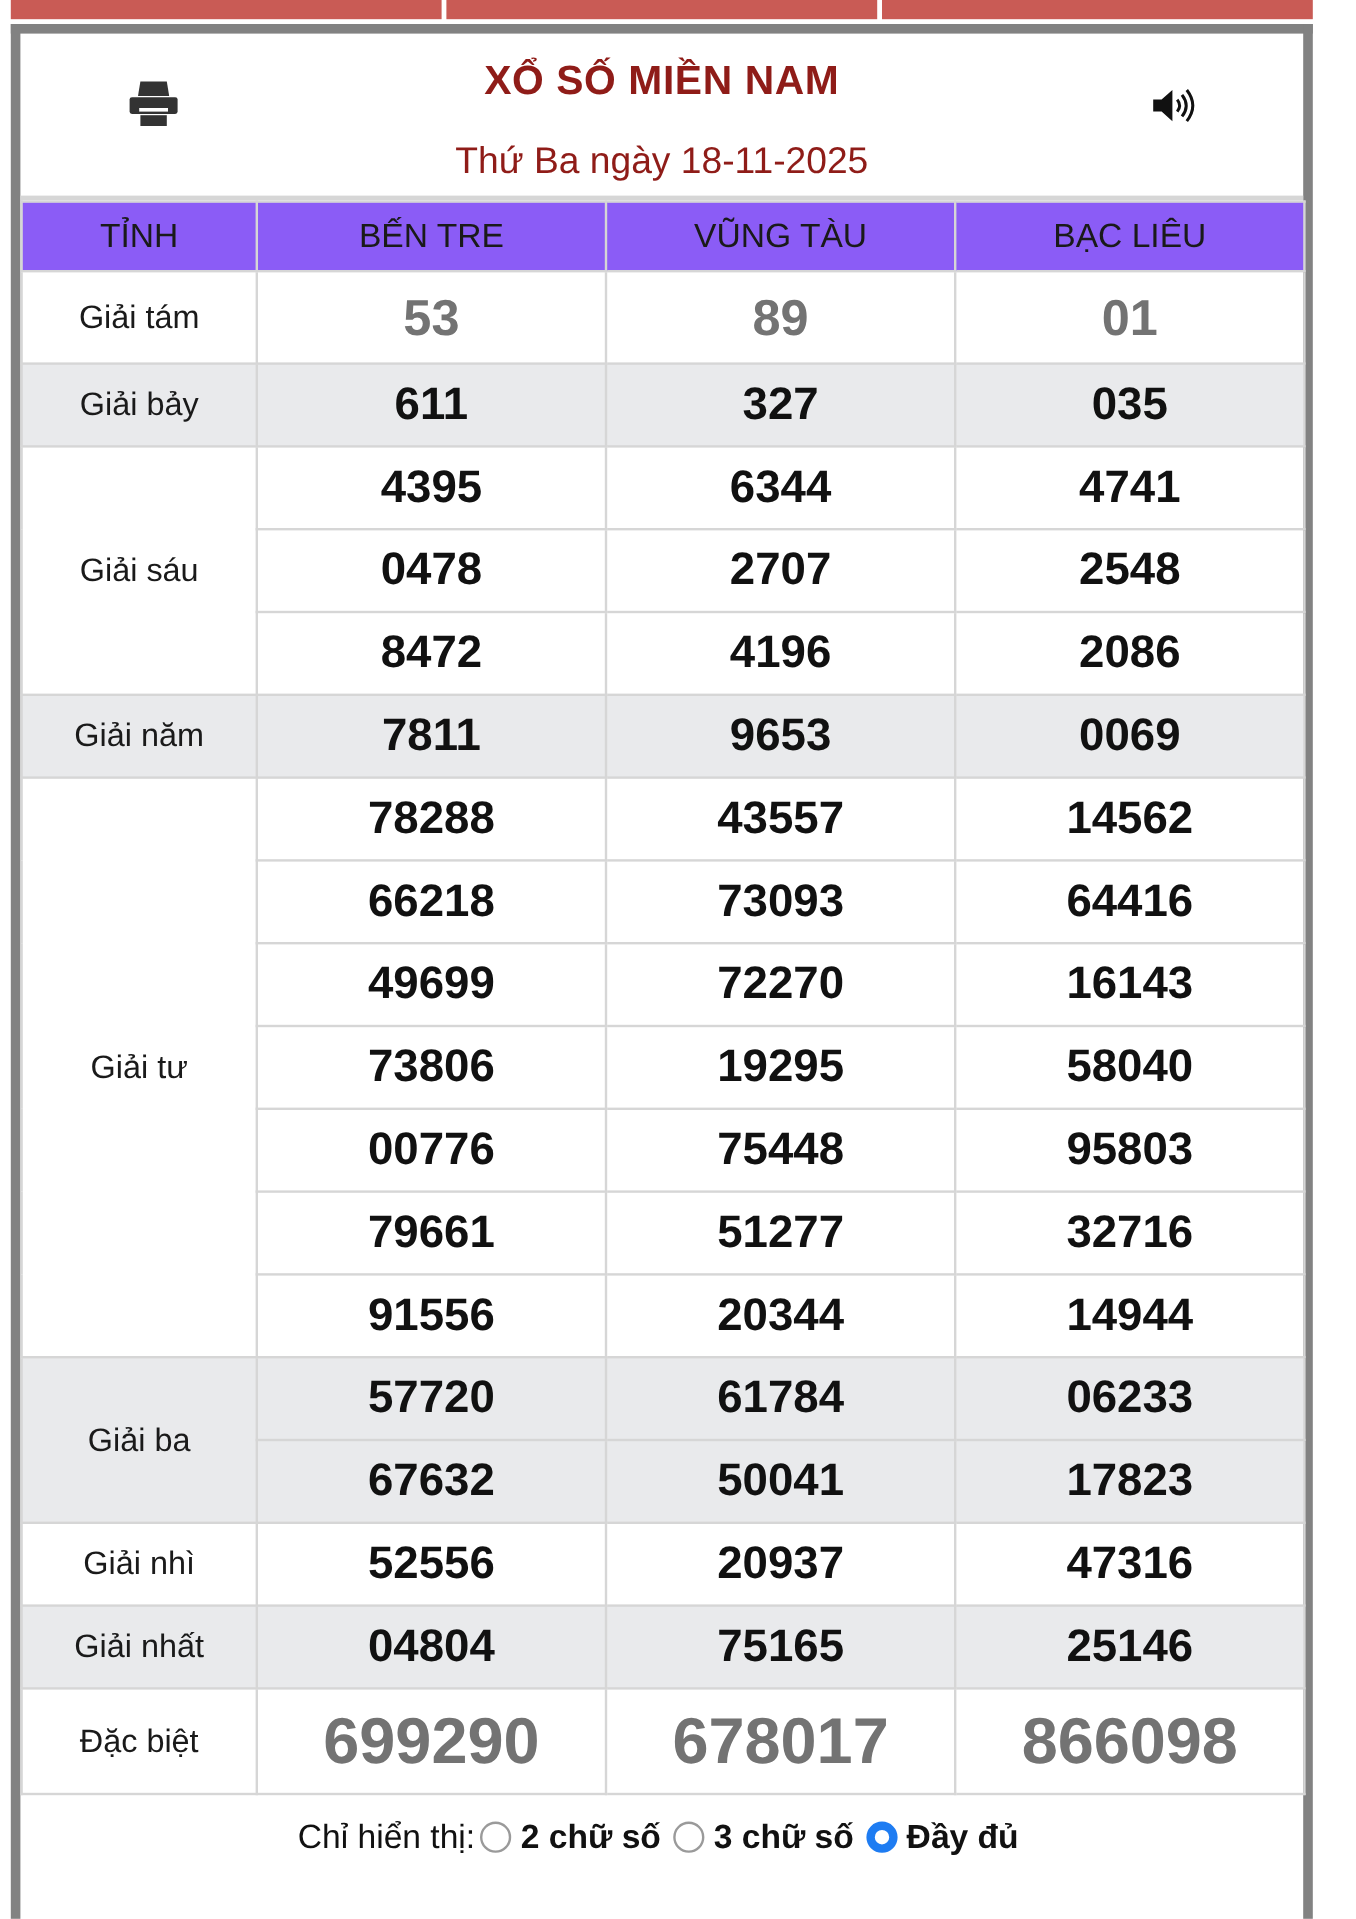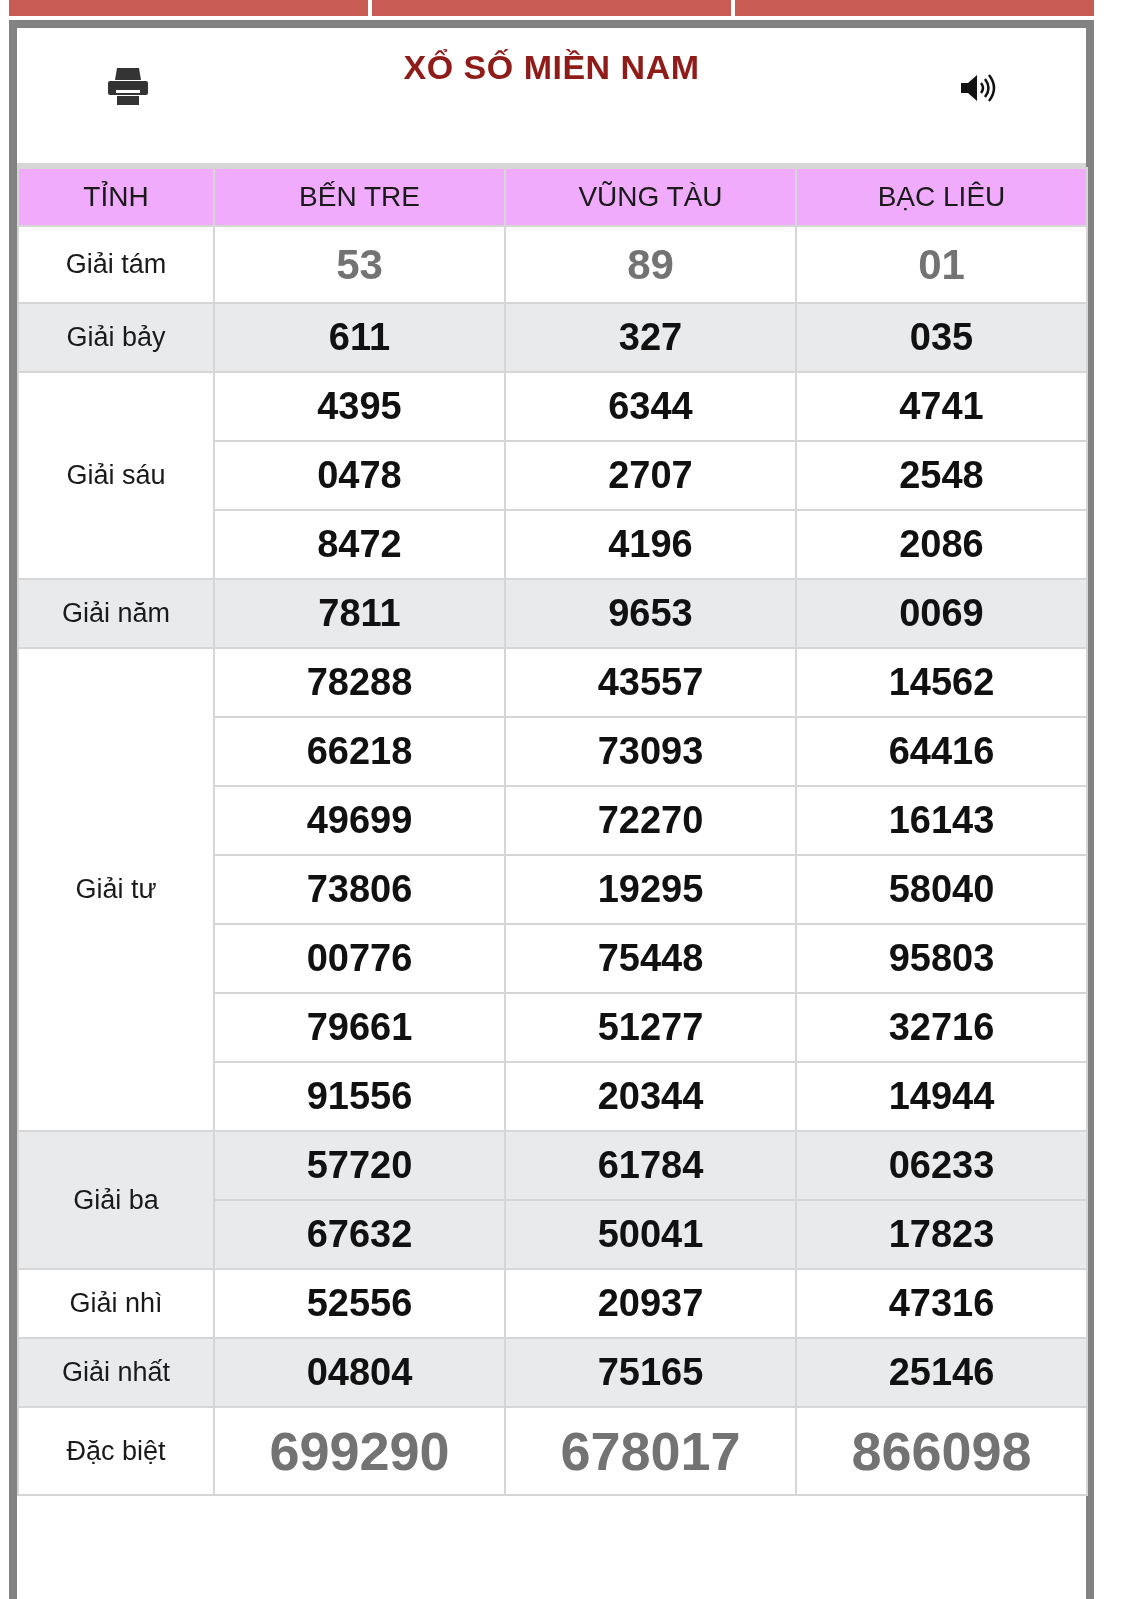--- a/index.html
+++ b/index.html
@@ -8,21 +8,21 @@
   .top-tab { flex:1; background:#c95b55; height:16px; }
   .frame { position:absolute; left:9px; top:20px; width:1085px; height:1579px; box-sizing:border-box; border:8px solid #828282; border-bottom:none; background:#fff; }
   .frame-inner { position:absolute; left:0; top:0; right:0; }
   .header { position:relative; height:135px; border-bottom:4px solid #d6d6d6; }
   .title { position:absolute; left:0; right:0; top:20px; text-align:center; color:#8f1c18; font-weight:bold; font-size:34px; letter-spacing:0.5px; }
   .subtitle { position:absolute; left:0; right:0; top:88px; text-align:center; color:#8f1c18; font-size:31px; }
   .print-icon { position:absolute; left:90px; top:38px; width:42px; height:40px; cursor:pointer; }
   .speaker-icon { position:absolute; left:942px; top:45px; width:38px; height:30px; cursor:pointer; }
   table { border-collapse:collapse; width:1069px; table-layout:fixed; }
   td, th { border:2px solid #d6d6d6; text-align:center; vertical-align:middle; padding:0; }
-  th { background:#f0abfc; height:56px; font-weight:normal; font-size:28px; color:#1a1a1a; }
+  th { background:#8b5cf6; height:56px; font-weight:normal; font-size:28px; color:#1a1a1a; }
   .lbl { font-size:27px; color:#1a1a1a; }
   .num { font-size:38px; font-weight:bold; color:#111; height:67px; }
   .red { color:#737373; }
   .g8 .num { font-size:42px; height:75px; }
   .db .num { font-size:54px; height:86px; }
   .grey td { background:#e9eaec;margin-left:30px; }
   .footer { height:70px; display:flex; align-items:center; justify-content:center; font-size:28px; color:#111; gap:2px; }
   .radio { width:26px; height:26px; border-radius:50%; border:2px solid #9a9a9a; box-sizing:border-box; display:inline-block; margin:0 6px 0 2px; background:#fff; cursor:pointer; }
   .radio.on { border:7px solid #1e7cf2; }
   .opt { font-weight:bold; margin-right:6px; }
@@ -39,20 +39,21 @@
 <div class="frame">
   <div class="frame-inner">
     <div class="header">
       <svg class="print-icon" viewBox="0 0 42 40">
         <path d="M10 2 h22 l2 12 h-26 z" fill="#333"></path>
         <rect x="1" y="15" width="40" height="14" rx="2" fill="#333"></rect>
         <rect x="9" y="24" width="24" height="3" fill="#fff"></rect>
         <rect x="10" y="30" width="22" height="9" fill="#333"></rect>
       </svg>
       <div class="title">XỔ SỐ MIỀN NAM</div>
+      <div class="subtitle">Thứ Ba ngày 18-11-2025</div>
       <svg class="speaker-icon" viewBox="0 0 38 30">
         <path d="M2 10 h7 l9 -8 v26 l-9 -8 h-7 z" fill="#111"></path>
         <path d="M22 10 q4 5 0 10" stroke="#111" stroke-width="2.5" fill="none"></path>
         <path d="M26 6 q7 9 0 18" stroke="#111" stroke-width="2.5" fill="none"></path>
         <path d="M30 2 q10 13 0 26" stroke="#111" stroke-width="2.5" fill="none"></path>
       </svg>
     </div>
 
     <table>
       <colgroup>
@@ -174,14 +175,23 @@
 
         <tr class="db">
           <td class="lbl">Đặc biệt</td>
           <td class="num red">699290</td>
           <td class="num red">678017</td>
           <td class="num red">866098</td>
         </tr>
       </tbody>
     </table>
 
+    <div class="footer">
+      <span>Chỉ hiển thị:</span>
+      <span class="radio"></span>
+      <span class="opt">2 chữ số</span>
+      <span class="radio"></span>
+      <span class="opt">3 chữ số</span>
+      <span class="radio on"></span>
+      <span class="opt">Đầy đủ</span>
+    </div>
   </div>
 </div>
 
 </body></html>

